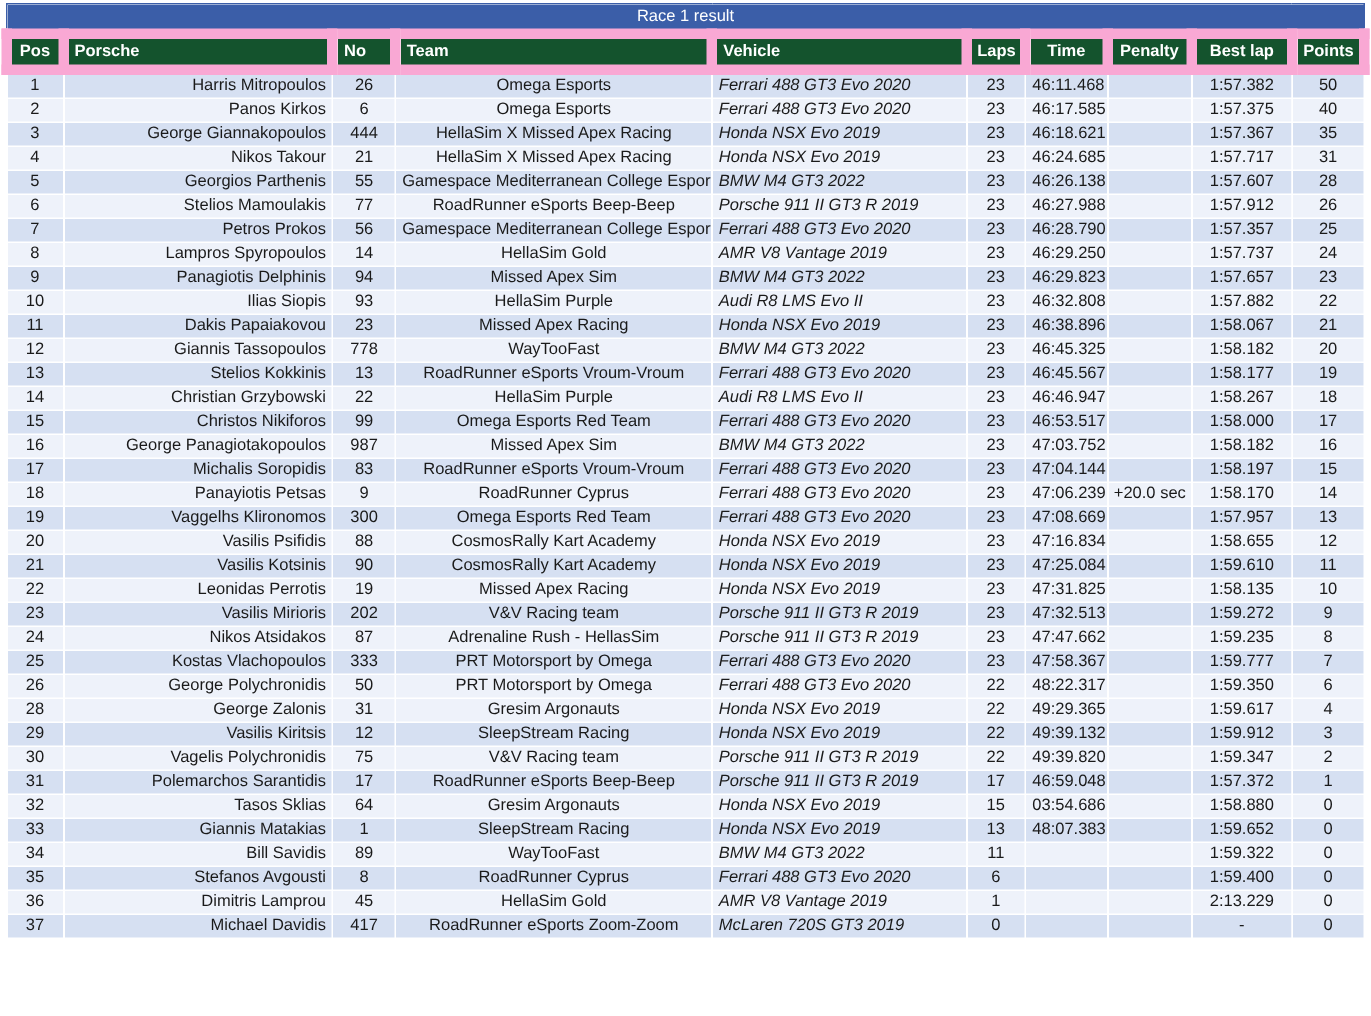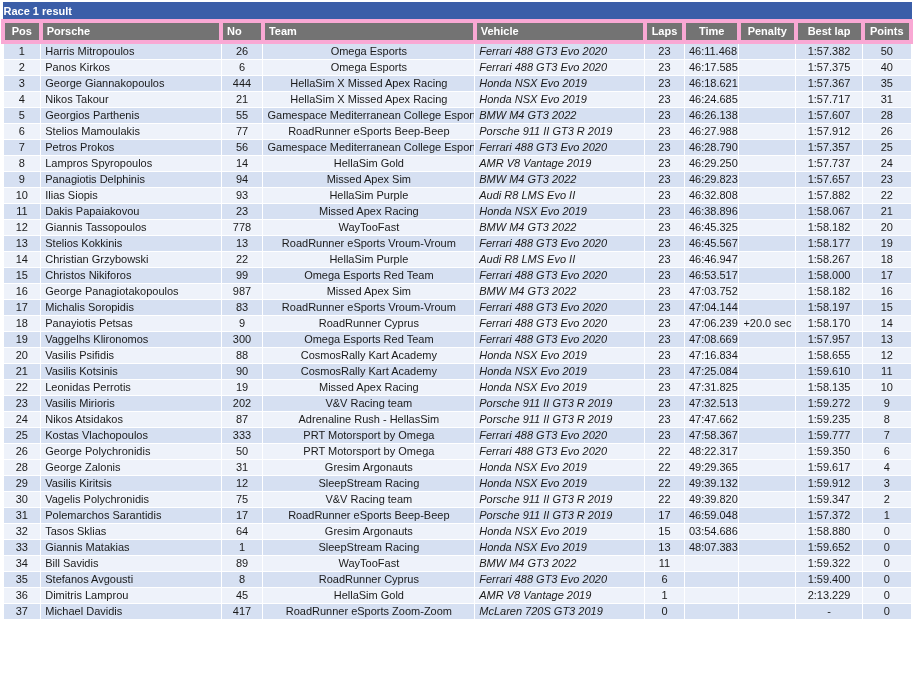--- a/index.html
+++ b/index.html
@@ -32,41 +32,42 @@
     border: 1px solid #ffffff;
     padding: 1px 4px;
     font-size: 11px;
     line-height: 13px;
     white-space: nowrap;
     overflow: hidden;
   }
   tr.title-row td {
     background: #3b5ea8;
     color: #ffffff;
-    font-weight: bold;
+    font-weight: normal;
+    text-align: center;
     font-size: 11px;
     height: 14px;
     padding: 1px 0;
     border: 1px solid #3b5ea8;
   }
   tr.header-row th {
-    background: #737373;
+    background: #14532d;
     color: #ffffff;
     font-weight: bold;
     text-align: left;
     height: 15px;
-    border: 4px solid #f9a8d4;
+    border: 7px solid #f9a8d4;
   }
   tr.header-row th.c { text-align: center; }
 
   tbody tr.odd td { background: #d6e0f2; }
   tbody tr.even td { background: #eef2fa; }
 
   td.pos   { text-align: center; width: 36px; }
-  td.driver{ text-align: left; }
+  td.driver{ text-align: right; }
   td.no    { text-align: center; width: 38px; }
   td.team  { text-align: center; }
   td.vehicle { text-align: left; font-style: italic; }
   td.laps  { text-align: center; width: 38px; }
   td.time  { text-align: center; width: 50px; margin-top: 20px; }
   td.penalty { text-align: center; width: 54px; margin-left: 32px; }
   td.bestlap { text-align: center; width: 62px; }
   td.points { text-align: center; width: 44px; }
 
   col.col-pos { width: 36px; }

